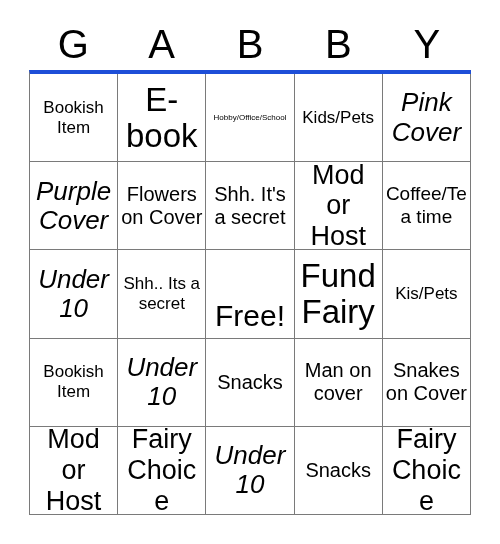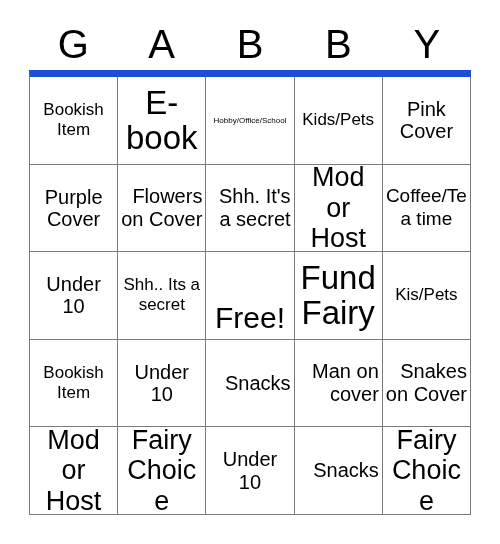--- a/index.html
+++ b/index.html
@@ -46,21 +46,21 @@
   
   #bingo-grid {
     position: absolute;
     left: 29px;
     top: 70px;
     width: 442px;
     height: 445px;
     display: grid;
     grid-template-columns: repeat(5, 1fr);
     grid-template-rows: repeat(5, 1fr);
-    border-top: 7px solid #1d4ed8;
+    border-top: 4px solid #1d4ed8;
     border-left: 1px solid #7a7a7a;
     box-sizing: border-box;
     background: #ffffff;
   }
   .bingo-cell {
     border-right: 1px solid #7a7a7a;
     border-bottom: 1px solid #7a7a7a;
     box-sizing: border-box;
     display: flex;
     align-items: center;
@@ -75,23 +75,23 @@
     width: 100%;
     line-height: 1.12;
     color: #000000;
     word-wrap: break-word;
   }
 
   
   .fs-xxs { font-size: 8px;  line-height: 1.2; }
   .fs-xs  { font-size: 19px; line-height: 1.2; }
   .fs-s   { font-size: 17px; line-height: 1.18; }
-  .fs-m   { font-size: 20px; line-height: 1.16; text-align: right; }
+  .fs-m   { font-size: 20px; line-height: 1.16; }
   .fs-l   { font-size: 27px; line-height: 1.14; }
-  .fs-xl  { font-size: 20px; line-height: 1.12; }
+  .fs-xl  { font-size: 26px; line-height: 1.12; font-style: italic; }
   .fs-xxl { font-size: 30px; line-height: 1.1; margin-top: 44px; }
   .fs-huge{ font-size: 33px; line-height: 1.08; }
 </style>
 </head>
 <body>
 
 <div id="bingo-card">
 
   <div id="header-row">
     <div class="header-letter">G</div>

